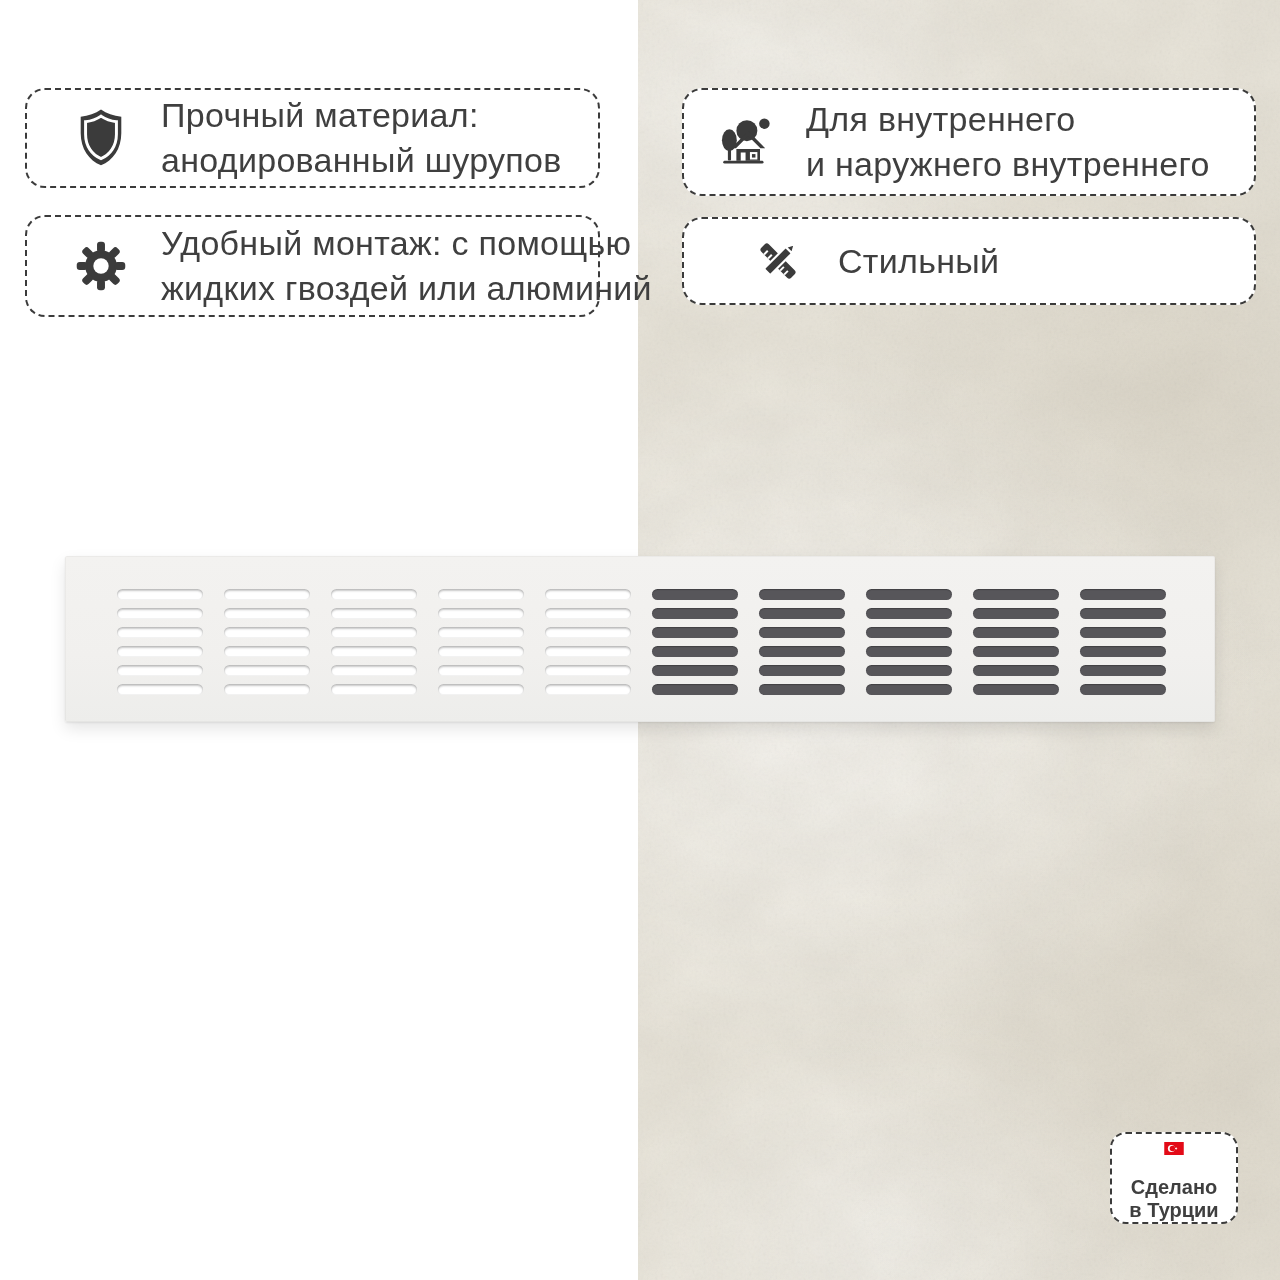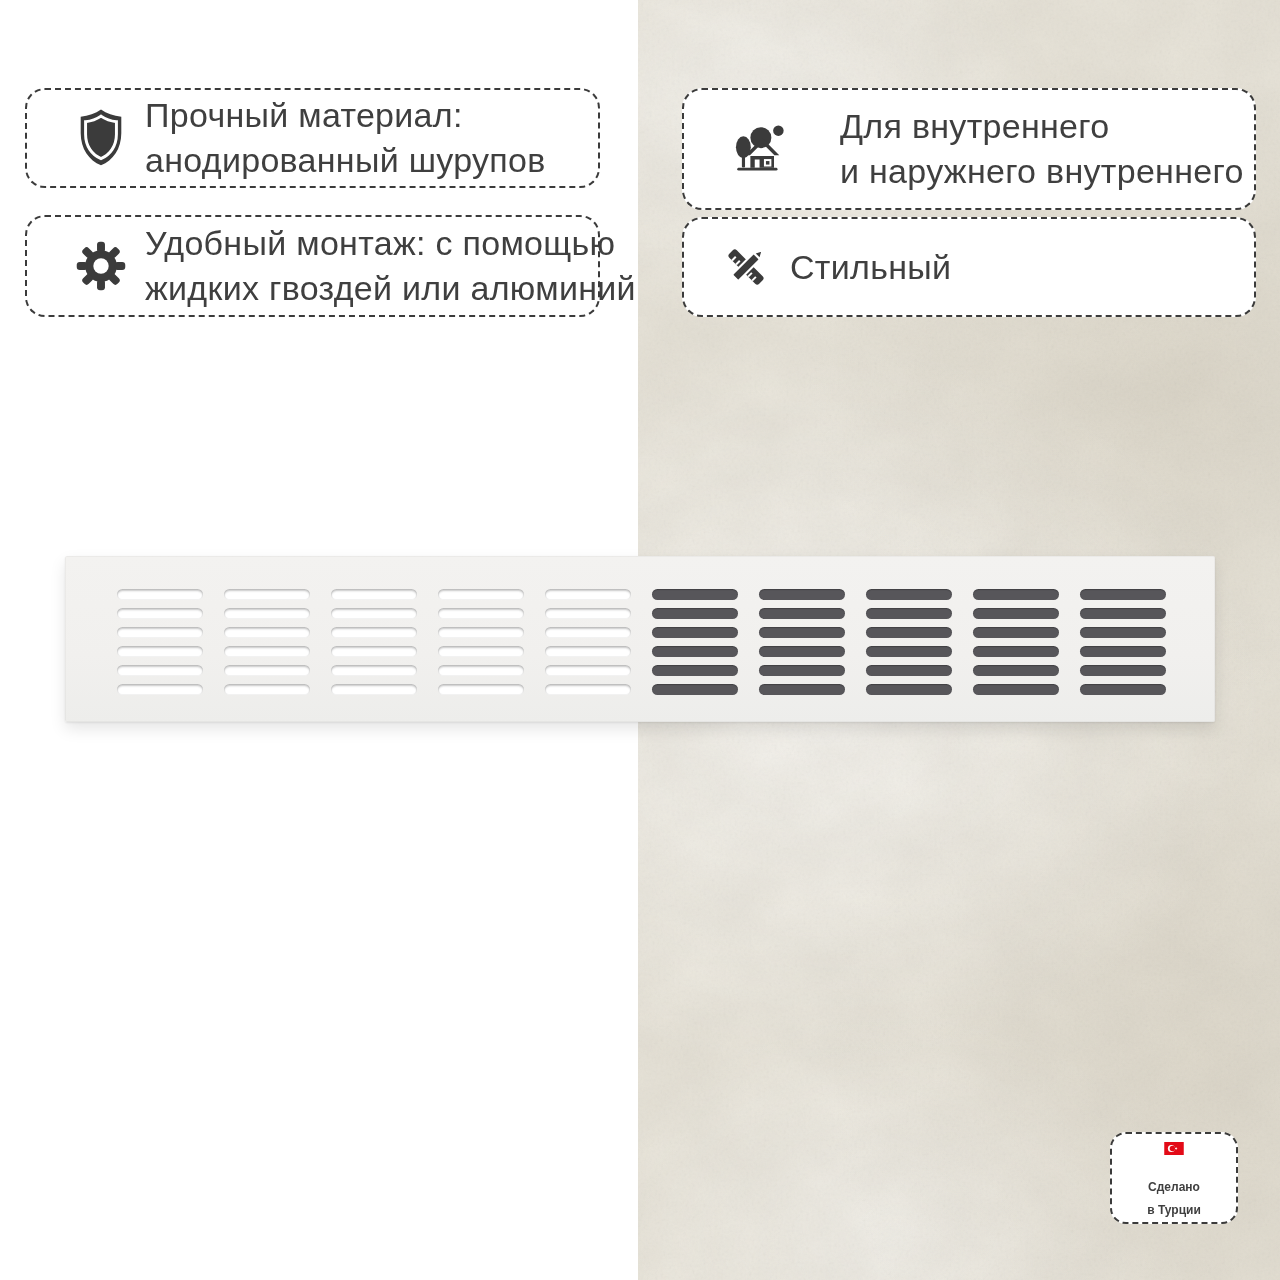--- a/index.html
+++ b/index.html
@@ -19,24 +19,24 @@
   }
   .texture-bg svg{position:absolute;left:0;top:0;display:block;}
 
   
   .card{
     position:absolute;background:#ffffff;border:2px dashed #3b3b3b;border-radius:20px;
     display:flex;align-items:center;box-sizing:border-box;
   }
   .card-1{left:25px;top:88px;width:575px;height:100px;padding-left:44px;}
   .card-2{left:25px;top:215px;width:575px;height:102px;padding-left:44px;}
-  .card-3{left:682px;top:88px;width:574px;height:122px;padding-left:46px;gap:36px;}
-  .card-4{left:682px;top:217px;width:574px;height:100px;padding-left:32px;}
+  .card-3{left:682px;top:88px;width:574px;height:108px;padding-left:32px;}
+  .card-4{left:682px;top:217px;width:574px;height:88px;padding-left:64px;}
   .icon-box{width:60px;flex:none;display:flex;align-items:center;justify-content:center;}
-  .card-text{margin-left:14px;font-size:34px;line-height:45px;letter-spacing:0.3px;color:#3f3f3f;white-space:nowrap;}
+  .card-text{margin-left:30px;font-size:34px;line-height:45px;letter-spacing:0.3px;color:#3f3f3f;white-space:nowrap;}
   .card-text span{display:block;}
 
   
   .grille{
     position:absolute;left:65px;top:556px;width:1150px;height:166px;
     background:linear-gradient(180deg,#f3f2f0 0%,#f1f0ee 60%,#ededeb 100%);
     border-radius:2px;
     box-shadow:0 1px 2px rgba(0,0,0,0.08), 0 7px 16px rgba(0,0,0,0.10), inset 0 0 0 1px rgba(0,0,0,0.03);
   }
   .slots{
@@ -48,21 +48,21 @@
   .slot.light{box-shadow:inset 0 2px 2px rgba(0,0,0,0.22), inset 0 0 0 1px rgba(0,0,0,0.05);}
   .slot.dark{box-shadow:inset 0 1px 1px rgba(0,0,0,0.25);}
 
   
   .origin-badge{
     position:absolute;left:1110px;top:1132px;width:128px;height:92px;box-sizing:border-box;
     background:#ffffff;border:2px dashed #3b3b3b;border-radius:16px;
     display:flex;flex-direction:column;align-items:center;justify-content:flex-start;
   }
   .origin-badge svg{margin-top:8px;display:block;}
-  .origin-text{margin-top:21px;font-size:12px;font-weight:bold;line-height:23px;color:#3f3f3f;text-align:center;}
+  .origin-text{margin-top:21px;font-size:20px;font-weight:bold;line-height:23px;color:#3f3f3f;text-align:center;}
   .origin-text span{display:block;}
 </style>
 </head>
 <body>
 
 <div class="canvas">
 
   <div class="texture-bg">
     <svg width="642" height="1280">
       <filter id="grain">

